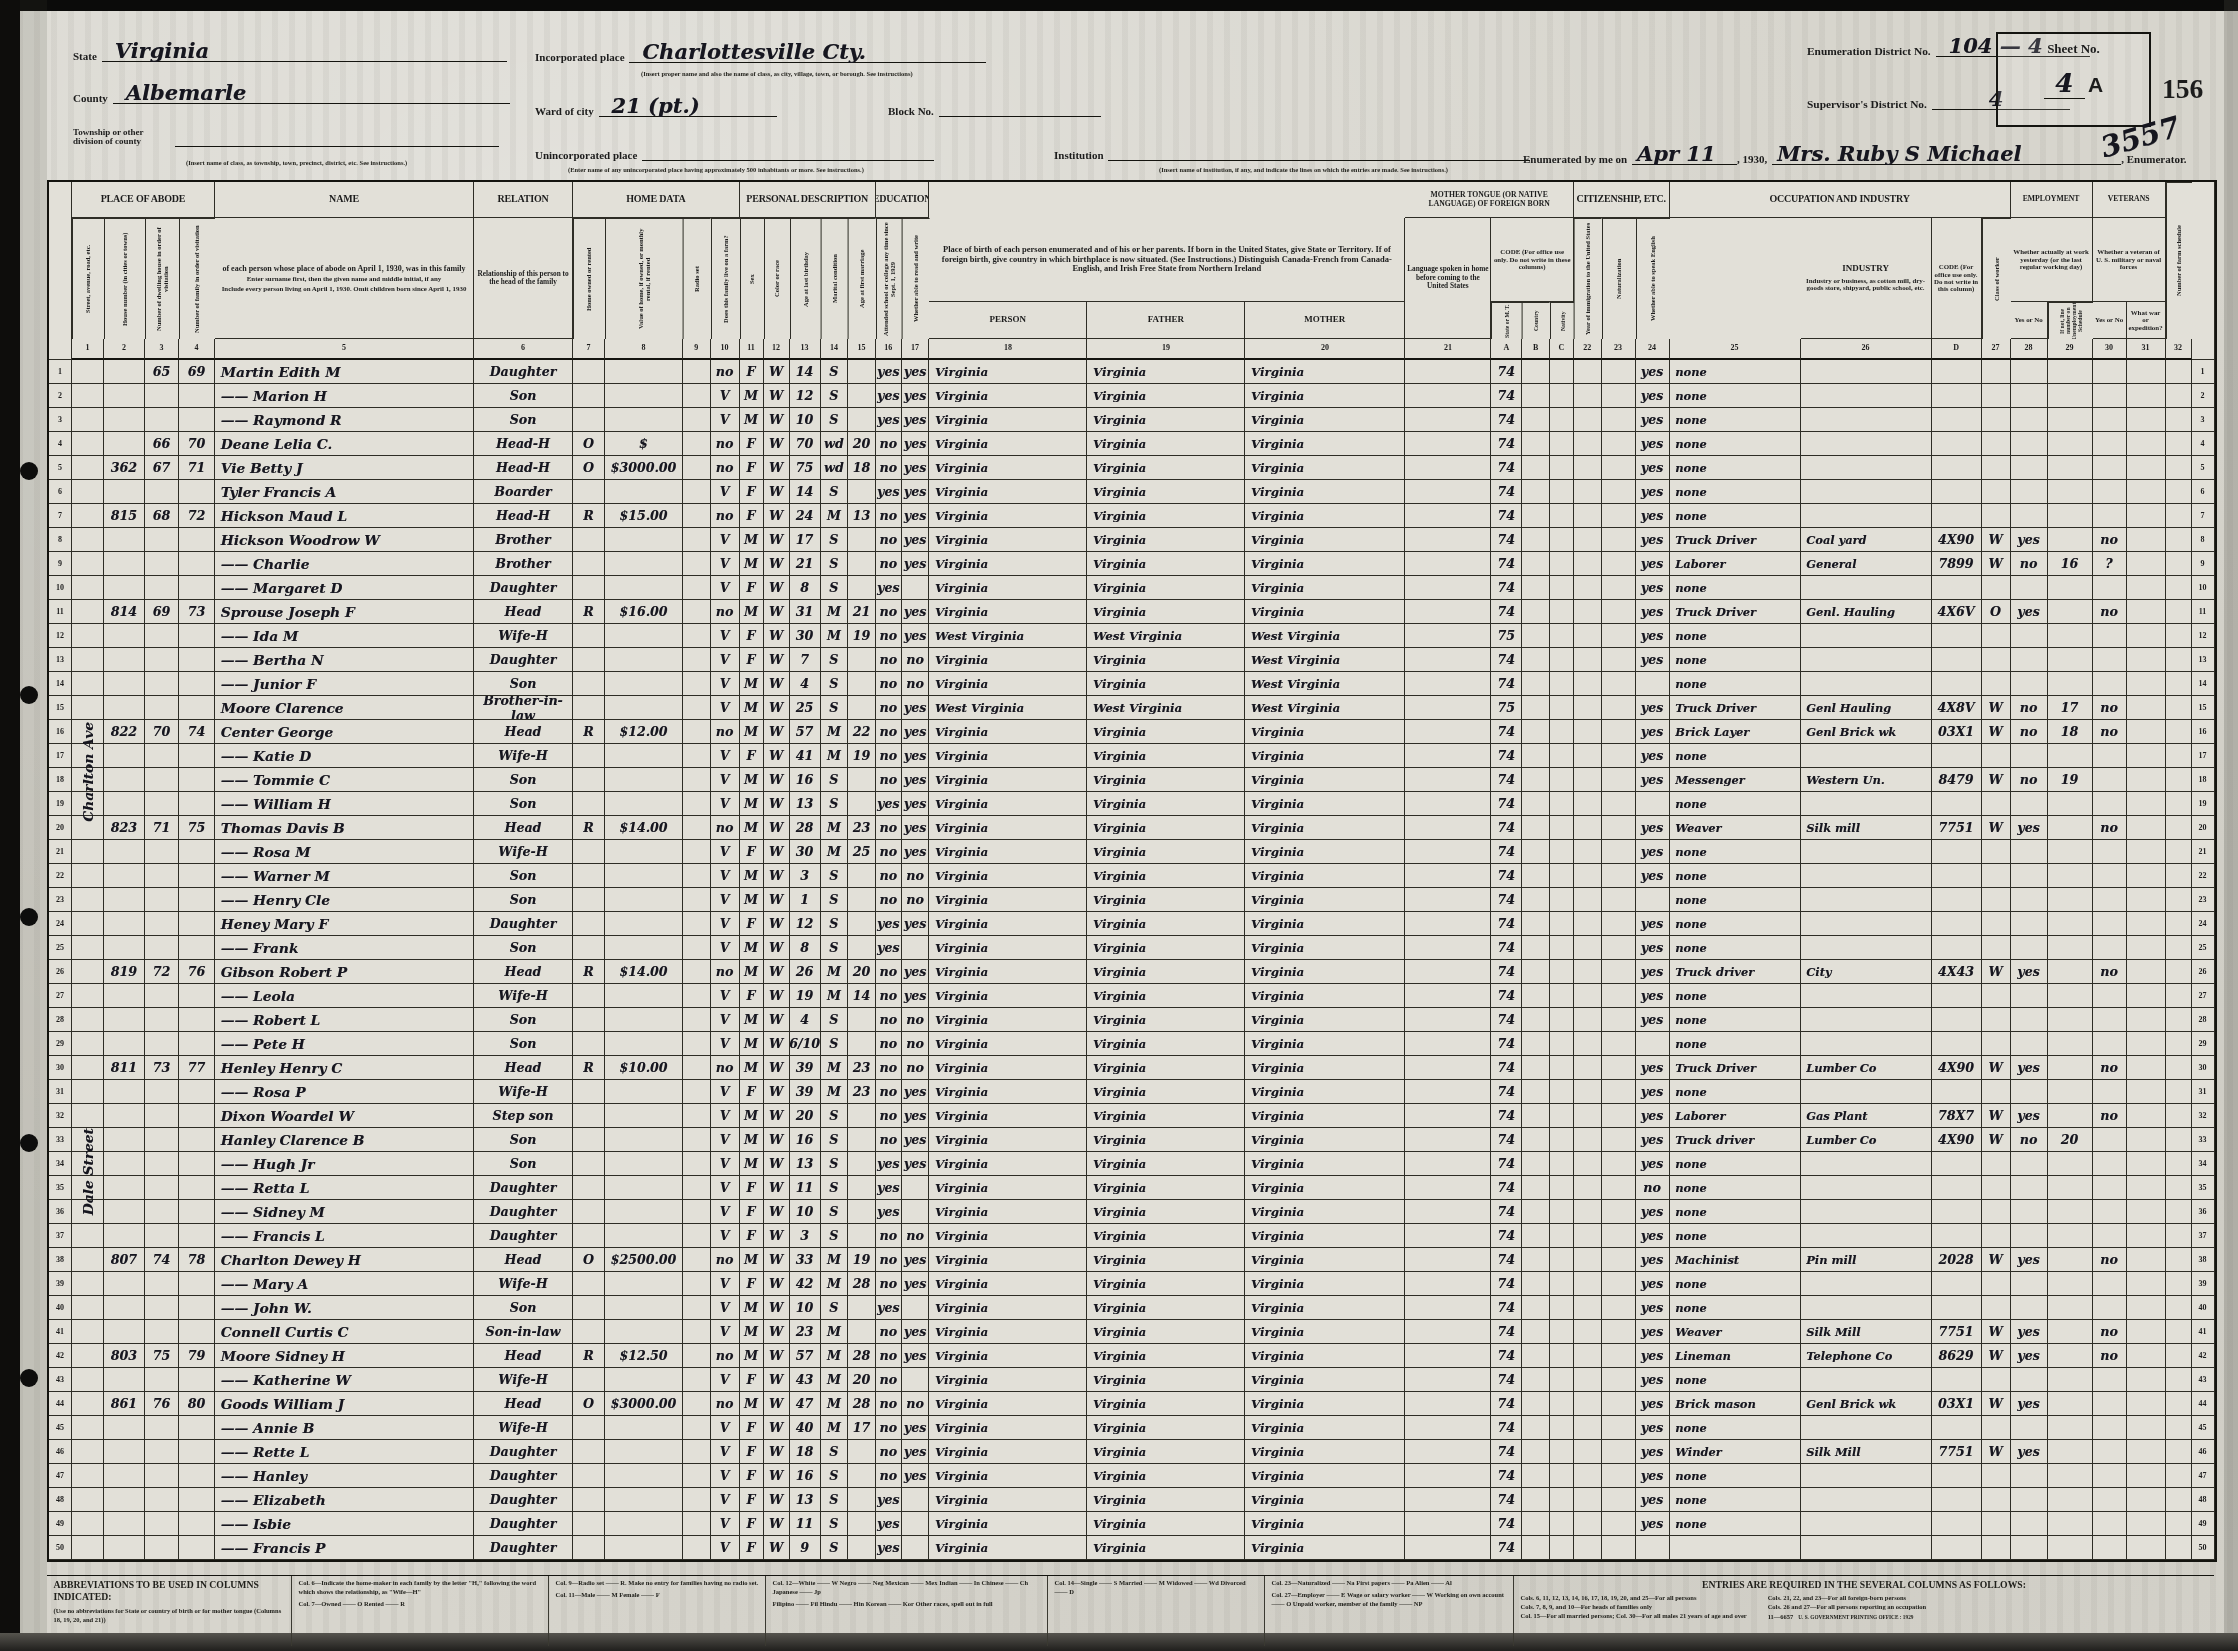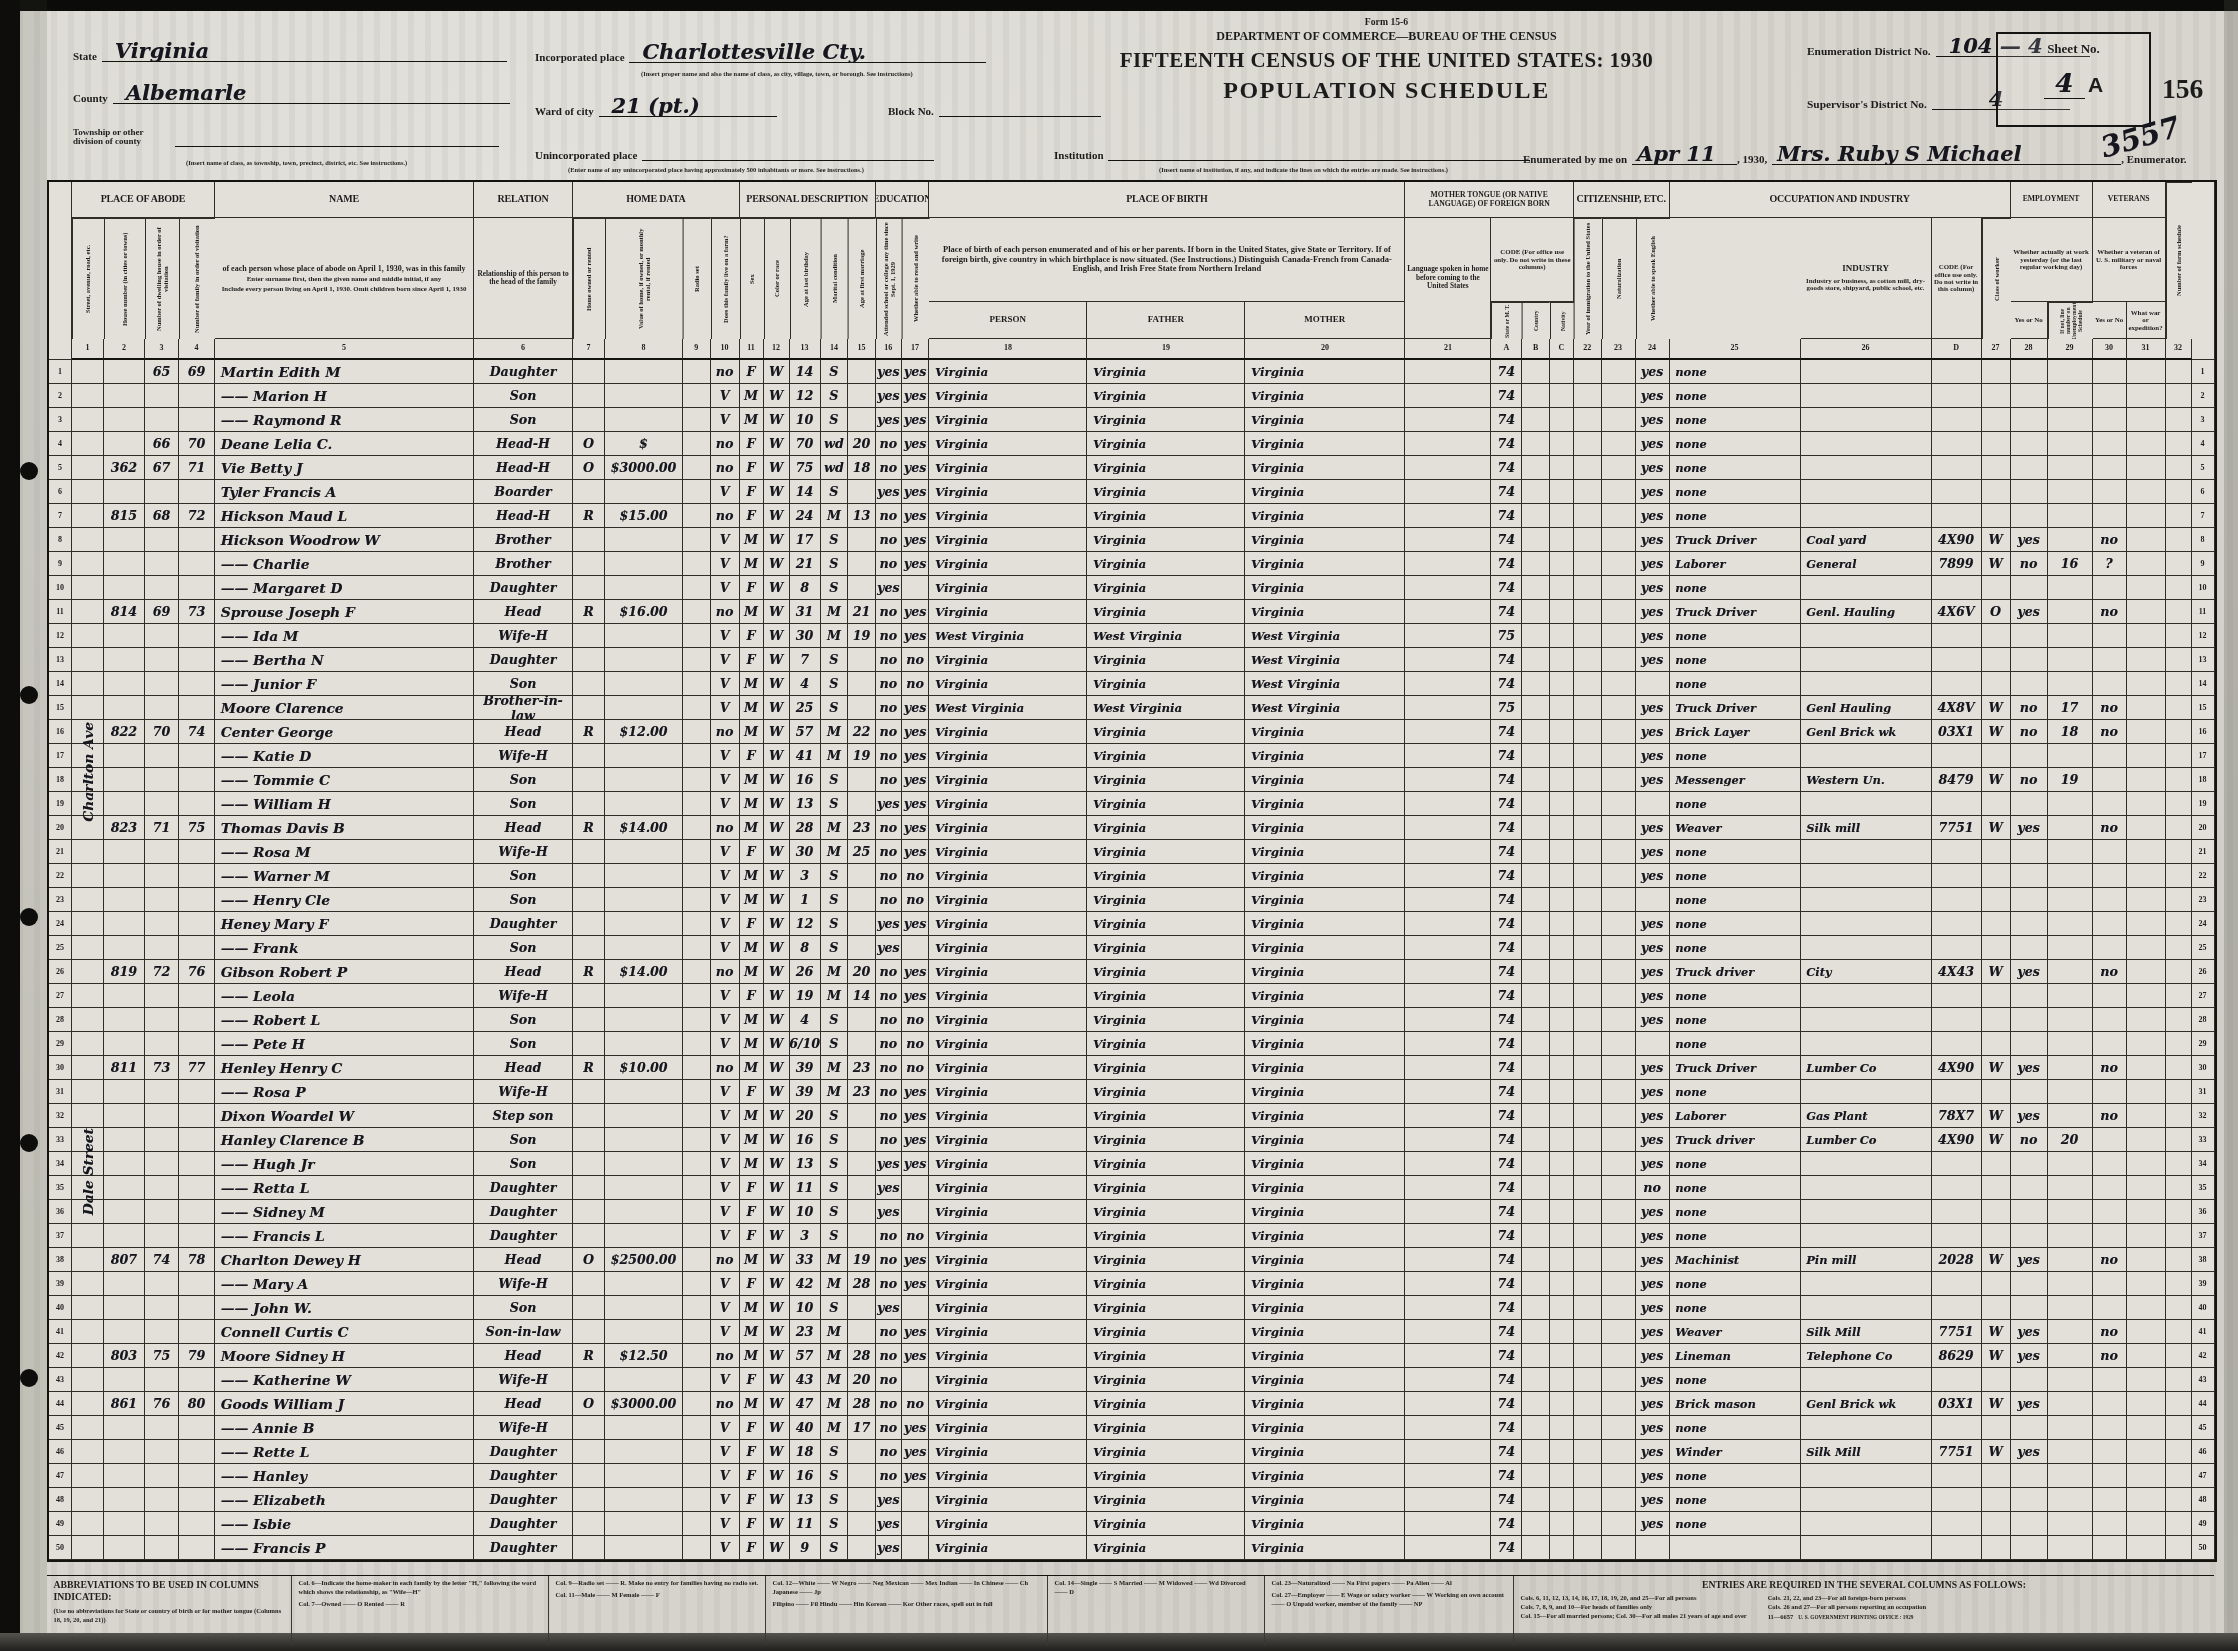--- a/index.html
+++ b/index.html
@@ -90,26 +90,20 @@
     <span>Ward of city</span><span class="wline" style="width:178px"><span class="hw fv">21   (pt.)</span></span>
   </div>
   <div class="fld" style="left:888px;top:104px">
     <span>Block No.</span><span class="wline" style="width:162px"></span>
   </div>
   <div class="fld" style="left:535px;top:148px">
     <span>Unincorporated place</span><span class="wline" style="width:292px"></span>
   </div>
   <div class="note" style="left:568px;top:166px">(Enter name of any unincorporated place having approximately 500 inhabitants or more.  See instructions.)</div>
 
-  <div class="ctr" style="left:1054px;top:16px;width:665px">
-    <div style="font-size:9.7px;font-weight:bold">Form 15-6</div>
-    <div style="font-size:12px;font-weight:bold;margin-top:2.4px">DEPARTMENT OF COMMERCE—BUREAU OF THE CENSUS</div>
-    <div style="font-size:21px;font-weight:bold;margin-top:3.2px;letter-spacing:0.4px">FIFTEENTH CENSUS OF THE UNITED STATES:  1930</div>
-    <div style="font-size:24px;font-weight:bold;margin-top:4.9px;letter-spacing:1.6px">POPULATION SCHEDULE</div>
-  </div>
   <div class="fld" style="left:1054px;top:148px">
     <span>Institution</span><span class="wline" style="width:422px"></span>
   </div>
   <div class="note" style="left:1159px;top:166px">(Insert name of institution, if any, and indicate the lines on which the entries are made.  See instructions.)</div>
 
   <div class="fld" style="left:1807px;top:44px;font-size:11.4px">
     <span>Enumeration District No.</span><span class="wline" style="width:154px"><span class="hw fv">104 — 4</span></span>
   </div>
   <div class="fld" style="left:1807px;top:97px;font-size:11.4px">
     <span>Supervisor's District No.</span><span class="wline" style="width:138px"><span class="hw fv" style="left:57px">4</span></span>
@@ -129,21 +123,20 @@
   </div>
 
   <div id="census-table">
     <div class="hc" style="grid-area:1/1/5/2"></div>
     <div class="hc g" style="grid-area:1/2/2/6">PLACE OF ABODE</div>
     <div class="hc g" style="grid-area:1/6/2/7">NAME</div>
     <div class="hc g" style="grid-area:1/7/2/8">RELATION</div>
     <div class="hc g" style="grid-area:1/8/2/12">HOME DATA</div>
     <div class="hc g" style="grid-area:1/12/2/17">PERSONAL DESCRIPTION</div>
     <div class="hc g" style="grid-area:1/17/2/19">EDUCATION</div>
-    <div class="hc g" style="grid-area:1/19/2/22">PLACE OF BIRTH</div>
     <div class="hc g2" style="grid-area:1/22/2/26">MOTHER TONGUE (OR NATIVE LANGUAGE) OF FOREIGN BORN</div>
     <div class="hc g" style="grid-area:1/26/2/29">CITIZENSHIP, ETC.</div>
     <div class="hc g" style="grid-area:1/29/2/33">OCCUPATION AND INDUSTRY</div>
     <div class="hc g2" style="grid-area:1/33/2/35">EMPLOYMENT</div>
     <div class="hc g2" style="grid-area:1/35/2/37">VETERANS</div>
     <div class="hc vtx" style="grid-area:1/37/4/38">Number of farm schedule</div>
     <div class="hc" style="grid-area:1/38/5/39"></div>
 
     <div class="hc vtx" style="grid-area:2/2/4/3">Street, avenue, road, etc.</div>
     <div class="hc vtx" style="grid-area:2/3/4/4">House number (in cities or towns)</div>

